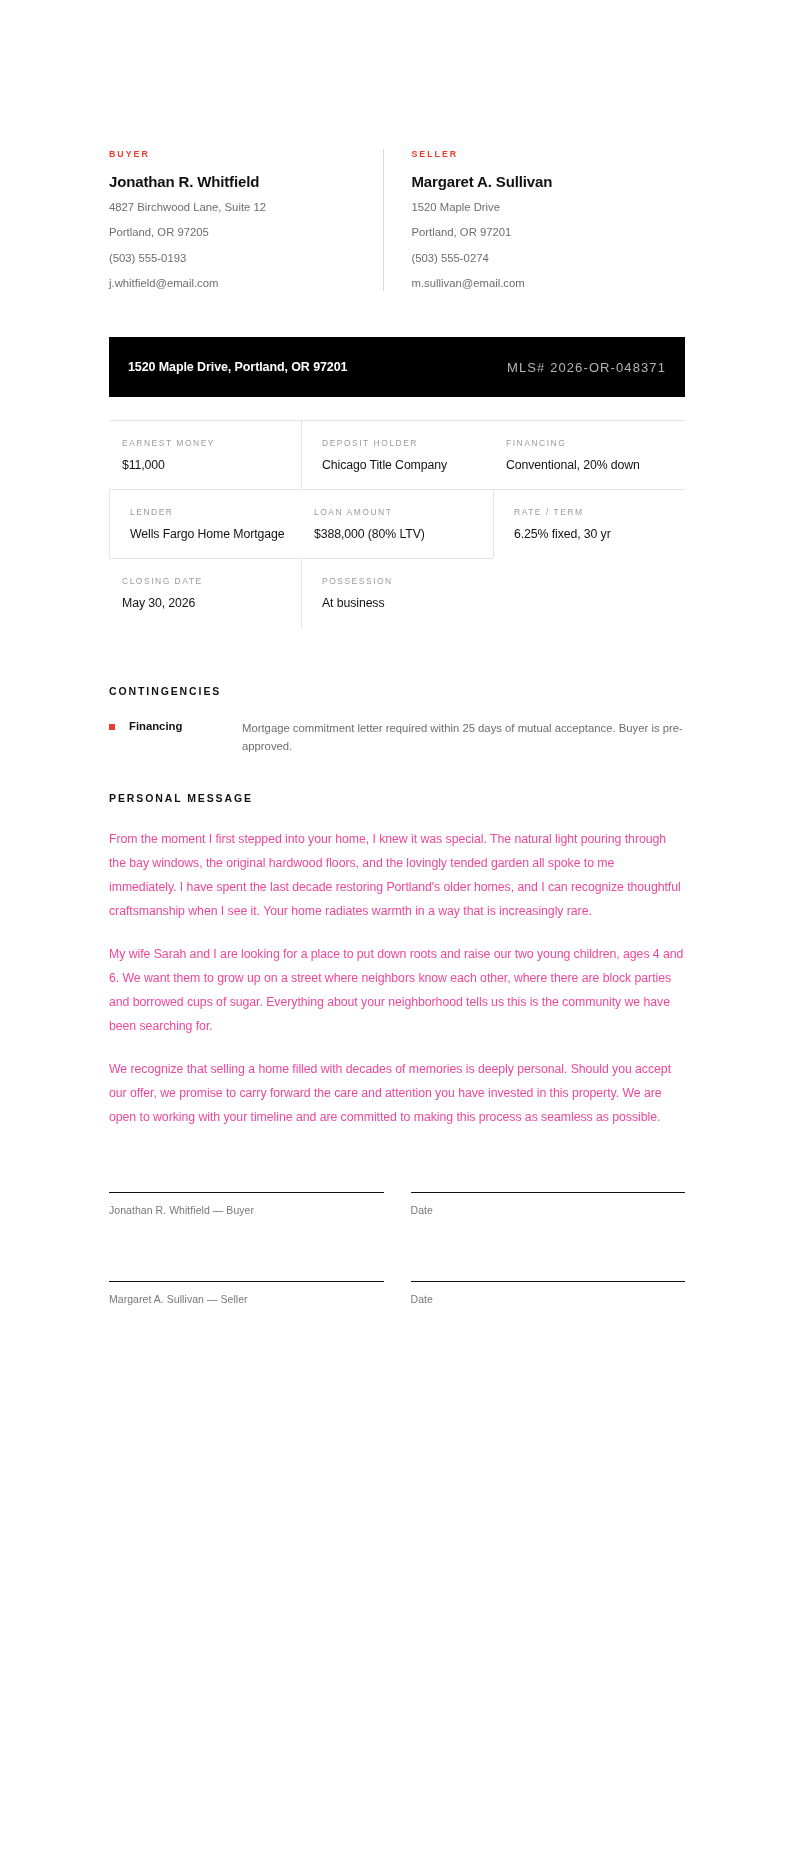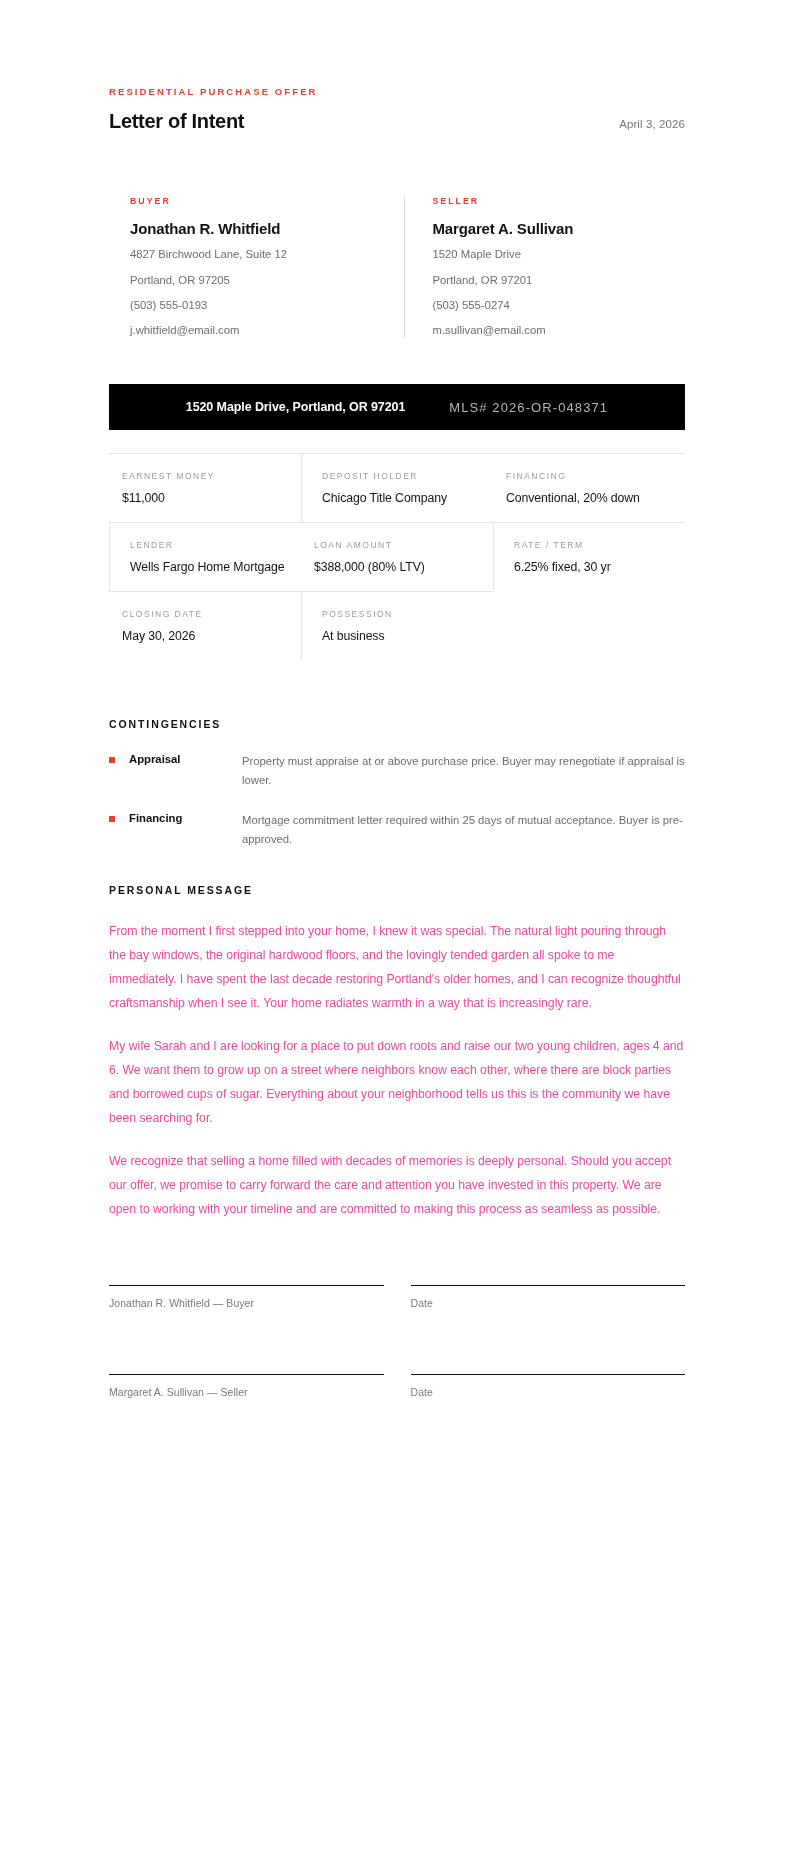--- a/index.html
+++ b/index.html
@@ -59,21 +59,20 @@
 
   
   .parties {
     display: flex;
     margin-top: 63px;
   }
 
   .party {
     flex: 1;
     padding-right: 41px;
-    margin-left: 21px;
   }
 
   .party.seller {
     padding-left: 28px;
     border-left: 1px solid #dcdcdc;
   }
 
   .party-label {
     color: #ef3b2d;
     font-size: 8.8px;
@@ -95,24 +94,24 @@
     color: #6d6d6d;
     margin-top: 10px;
     line-height: 1.35;
   }
 
   
   .banner {
     margin-top: 46px;
     background: #000000;
     color: #ffffff;
-    height: 46px;
+    height: 60px;
     display: flex;
     align-items: center;
-    justify-content: center;
+    justify-content: space-between;
     padding: 0 19px;
   }
 
   .banner-address {
     font-size: 12.5px;
     font-weight: bold;
     letter-spacing: -0.1px;
   }
 
   .banner-mls {
@@ -267,27 +266,20 @@
     margin-top: 11px;
     letter-spacing: 0.05px;
   }
 </style>
 </head>
 <body>
 
 <div class="page">
   <div class="inner">
 
-    <div>
-      <div class="eyebrow">Residential Purchase Offer</div>
-      <div class="title-row">
-        <div class="doc-title">Letter of Intent</div>
-        <div class="doc-date">April 3, 2026</div>
-      </div>
-    </div>
 
     <div class="parties">
       <div class="party buyer">
         <div class="party-label">Buyer</div>
         <div class="party-name">Jonathan R. Whitfield</div>
         <div class="party-line">4827 Birchwood Lane, Suite 12</div>
         <div class="party-line">Portland, OR 97205</div>
         <div class="party-line">(503) 555-0193</div>
         <div class="party-line">j.whitfield@email.com</div>
       </div>
@@ -340,25 +332,20 @@
           <div class="term-label">Possession</div>
           <div class="term-value">At business</div>
         </div>
       </div>
 
     <div class="contingencies">
       <div class="section-heading">Contingencies</div>
       <div class="cont-list" id="cont-list">
           <div class="cont-row">
             <span class="cont-bullet"></span>
-            <div class="cont-name">Appraisal</div>
-            <div class="cont-desc">Property must appraise at or above purchase price. Buyer may renegotiate if appraisal is lower.</div>
-          </div>
-          <div class="cont-row">
-            <span class="cont-bullet"></span>
             <div class="cont-name">Financing</div>
             <div class="cont-desc">Mortgage commitment letter required within 25 days of mutual acceptance. Buyer is pre-approved.</div>
           </div>
         </div>
     </div>
 
     <div class="message">
       <div class="section-heading">Personal Message</div>
       <div class="message-body" id="message-body">
           <p>From the moment I first stepped into your home, I knew it was special. The natural light pouring through the bay windows, the original hardwood floors, and the lovingly tended garden all spoke to me immediately. I have spent the last decade restoring Portland's older homes, and I can recognize thoughtful craftsmanship when I see it. Your home radiates warmth in a way that is increasingly rare.</p>

